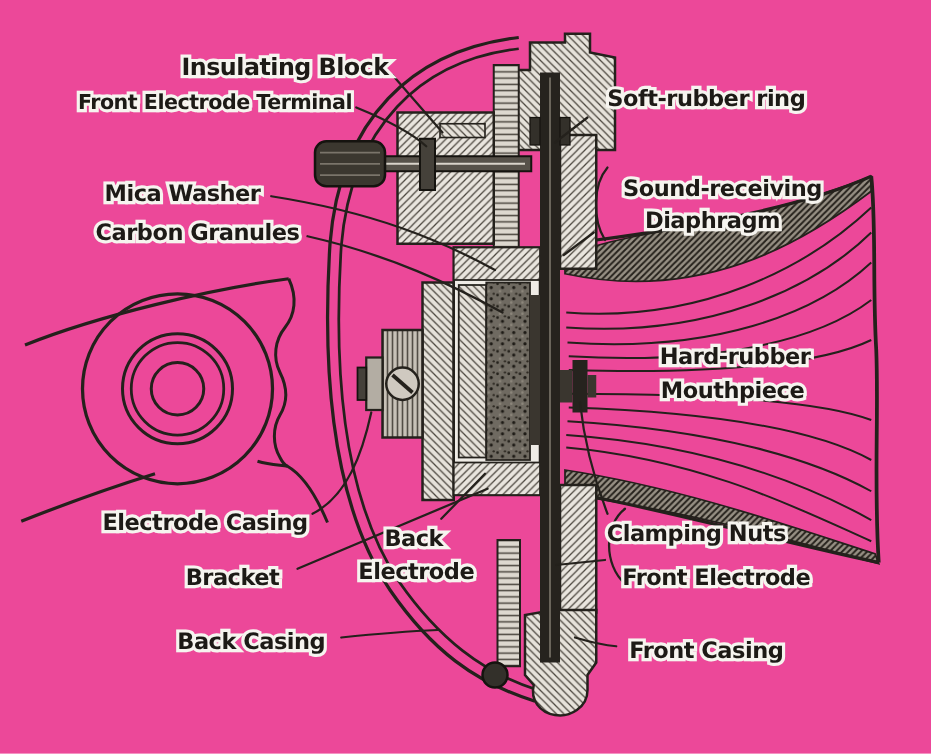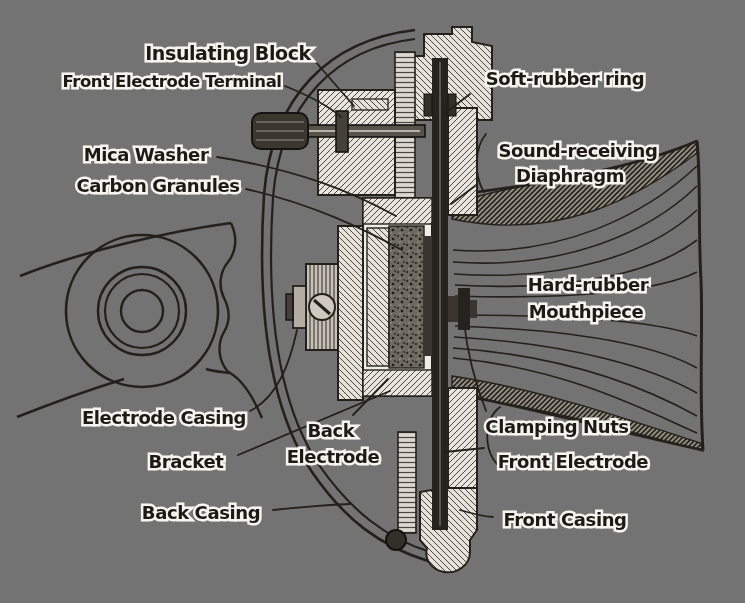--- a/index.html
+++ b/index.html
@@ -1,16 +1,16 @@
 <!DOCTYPE html>
 <html><head>
 <meta charset="utf-8">
 <style>
   html,body{margin:0;padding:0;background:#ffffff;}
-  #stage{position:relative;width:745px;height:603px;background:#737373;overflow:hidden;
+  #stage{position:relative;width:745px;height:603px;background:#ec4899;overflow:hidden;
          font-family:"DejaVu Sans",sans-serif;}
   svg{display:block}
   .ink{stroke:#24211c;fill:none}
   .lbl{font-family:"DejaVu Sans",sans-serif;font-weight:600;fill:#1d1a16;
        letter-spacing:-0.4px;paint-order:stroke;stroke:#f6f4ef;stroke-width:5px;}
   .lead{stroke:#24211c;stroke-width:1.8;fill:none;stroke-linecap:round}
 </style>
 </head>
 <body>
 

